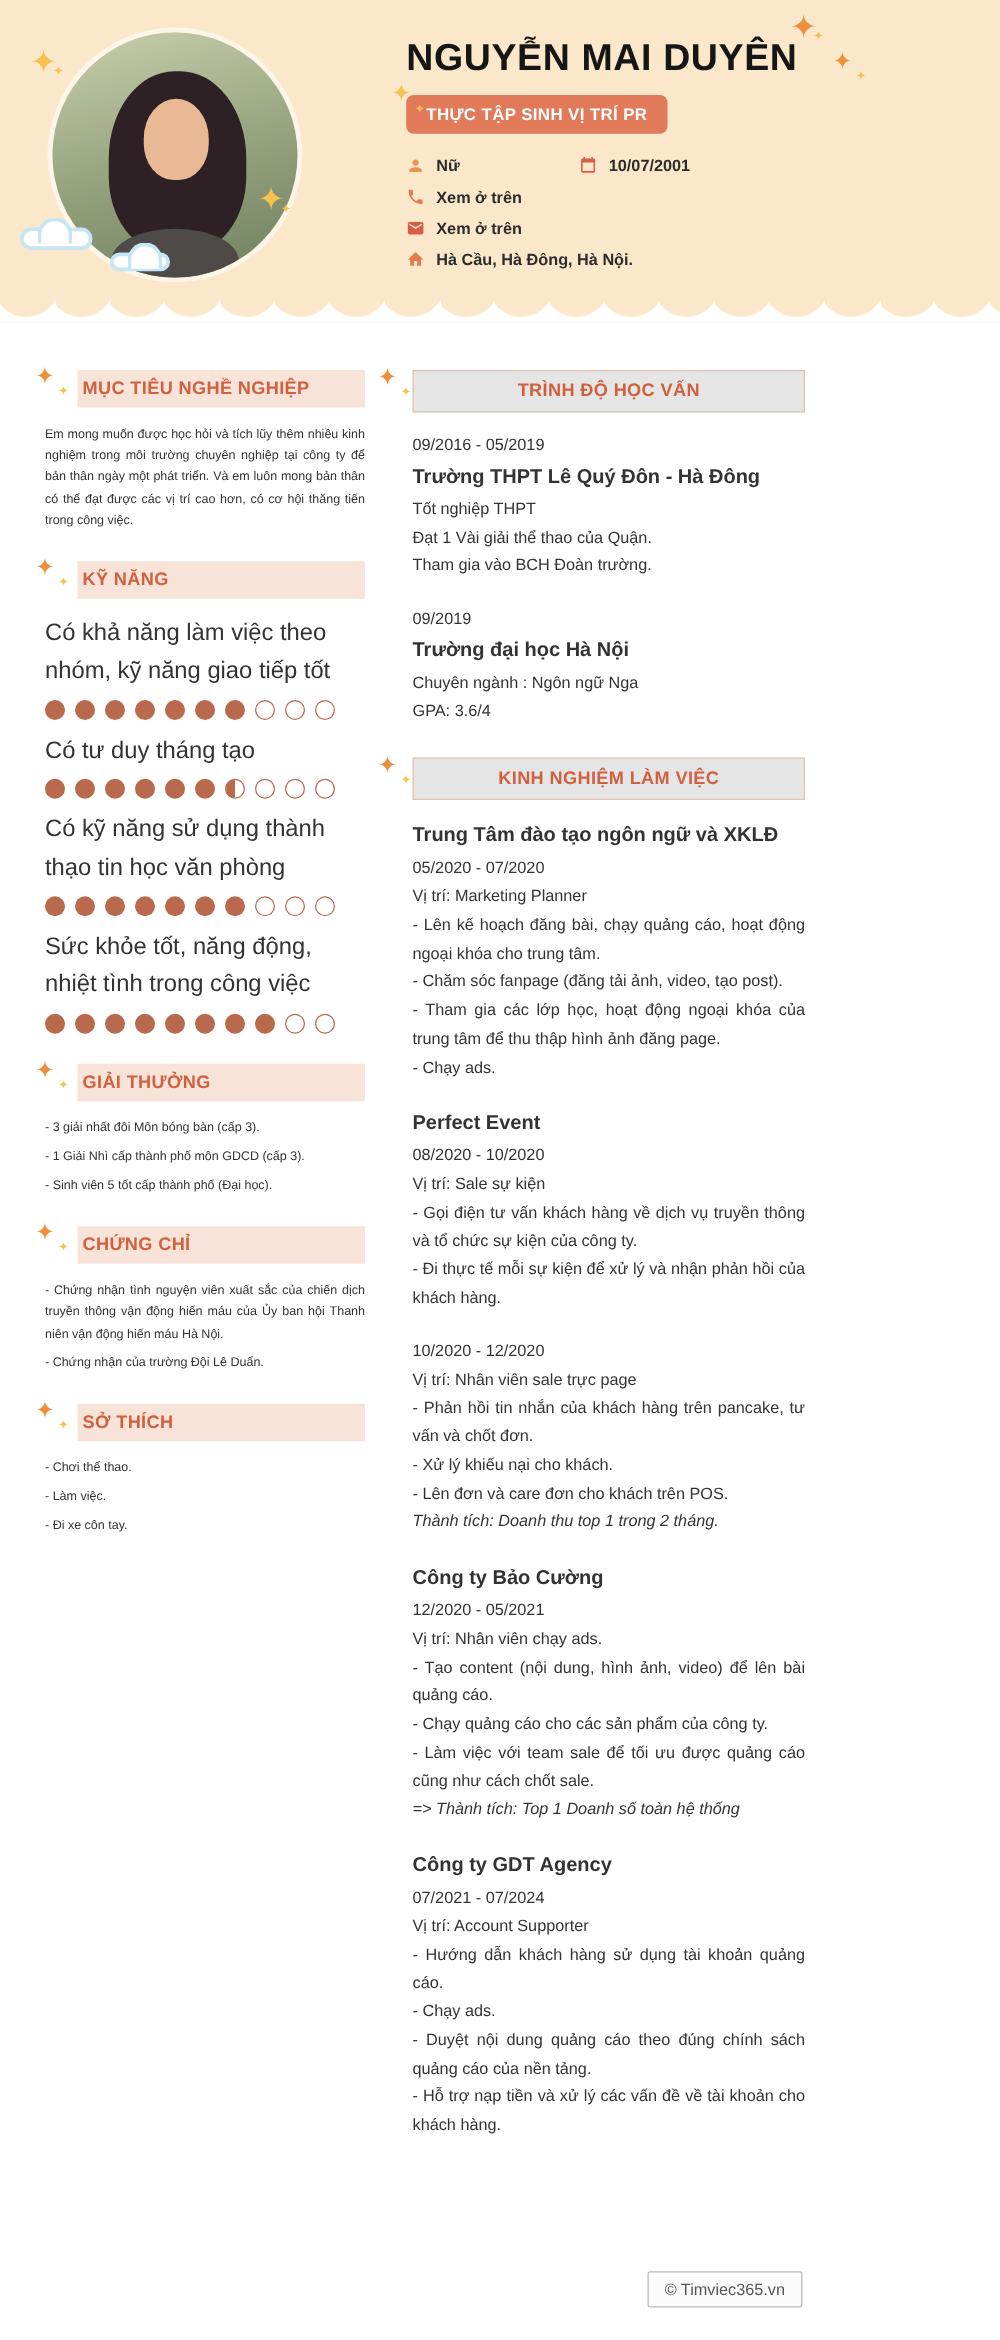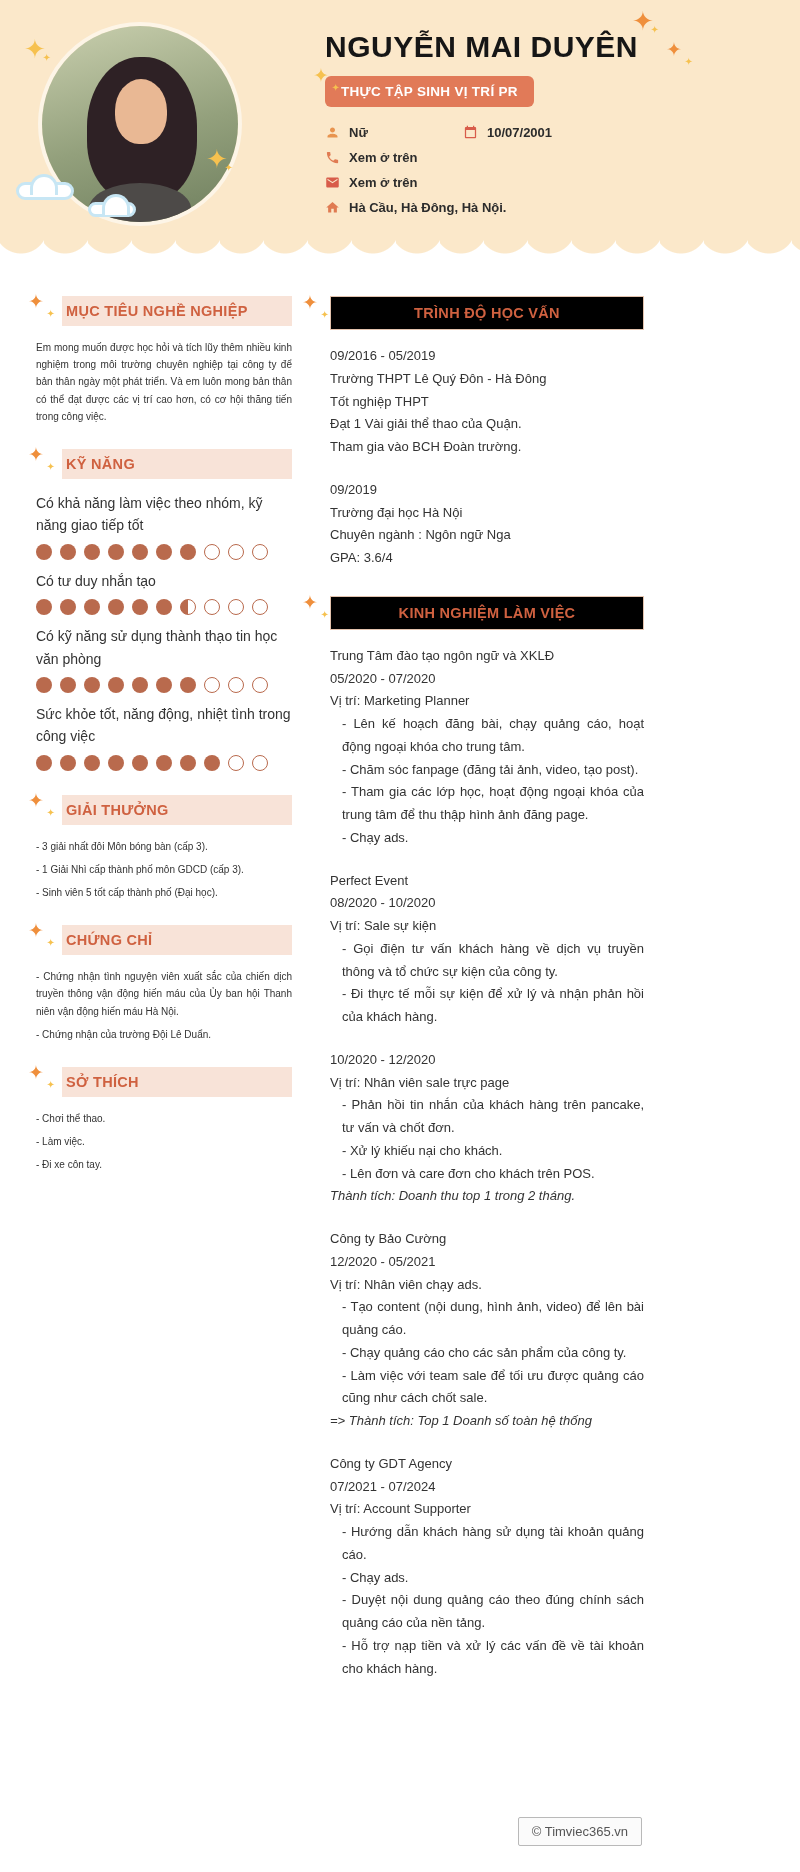--- a/index.html
+++ b/index.html
@@ -59,37 +59,37 @@
 
   
   .lsection{margin-bottom:24px;}
   .lhead{position:relative;padding-left:26px;margin-bottom:13px;}
   .lhead .spark{position:absolute;left:-8px;top:-4px;}
   .lhead-bar{background:var(--barbg);color:var(--title);font-weight:700;font-size:14.5px;padding:7px 4px;letter-spacing:.3px;}
   .ltext{font-size:10px;line-height:1.72;margin:0 0 6px;}
   .just{text-align:justify;}
 
   .skill{margin-bottom:10px;}
-  .skill-label{font-size:14px;line-height:1.6;margin-bottom:7px;}
+  .skill-label{font-size:19px;line-height:1.6;margin-bottom:7px;}
   .dots{display:flex;gap:8px;margin-bottom:4px;}
   .dot{width:16px;height:16px;border-radius:50%;flex:0 0 auto;}
   .dot.full{background:var(--dot);}
   .dot.empty{background:#fff;border:1.6px solid var(--dot);}
   .dot.half{background:linear-gradient(90deg,var(--dot) 50%,#fff 50%);border:1.6px solid var(--dot);}
 
   
   .rsection{margin-bottom:26px;}
   .rhead-wrap{position:relative;margin-bottom:15px;}
   .rhead-wrap .spark{position:absolute;left:-28px;top:-3px;}
-  .rhead{border:1px solid #e3c3ae;background:#000000;color:var(--title);font-weight:700;font-size:14.5px;text-align:center;padding:8px 4px;letter-spacing:.3px;}
+  .rhead{border:1px solid #e3c3ae;background:#e5e5e5;color:var(--title);font-weight:700;font-size:14.5px;text-align:center;padding:8px 4px;letter-spacing:.3px;}
 
   .entry{margin-bottom:20px;}
   .line{font-size:13px;line-height:1.75;}
-  .bullet{font-size:13px;line-height:1.75;text-align:justify;margin-left:12px;}
-  .bold-line{font-weight:400;font-size:13px;line-height:1.75;}
+  .bullet{font-size:13px;line-height:1.75;text-align:justify;}
+  .bold-line{font-weight:700;font-size:16px;line-height:1.75;}
   .italic-line{font-style:italic;font-size:13px;line-height:1.75;}
 
   
   .footer-brand{position:absolute;right:158px;bottom:26px;border:1px solid #b9b9b9;background:#fbfbfb;padding:6px 13px;font-size:13px;color:#555;border-radius:2px;}
 </style>
 </head>
 <body>
 
 <div class="page">
 
@@ -199,21 +199,21 @@
               <span class="dot full"></span>
               <span class="dot full"></span>
               <span class="dot full"></span>
               <span class="dot full"></span>
               <span class="dot empty"></span>
               <span class="dot empty"></span>
               <span class="dot empty"></span>
             </div>
         </div>
         <div class="skill">
-          <div class="skill-label">Có tư duy nhắn tạo</div>
+          <div class="skill-label">Có tư duy tháng tạo</div>
           <div class="dots">
               <span class="dot full"></span>
               <span class="dot full"></span>
               <span class="dot full"></span>
               <span class="dot full"></span>
               <span class="dot full"></span>
               <span class="dot full"></span>
               <span class="dot half"></span>
               <span class="dot empty"></span>
               <span class="dot empty"></span>

